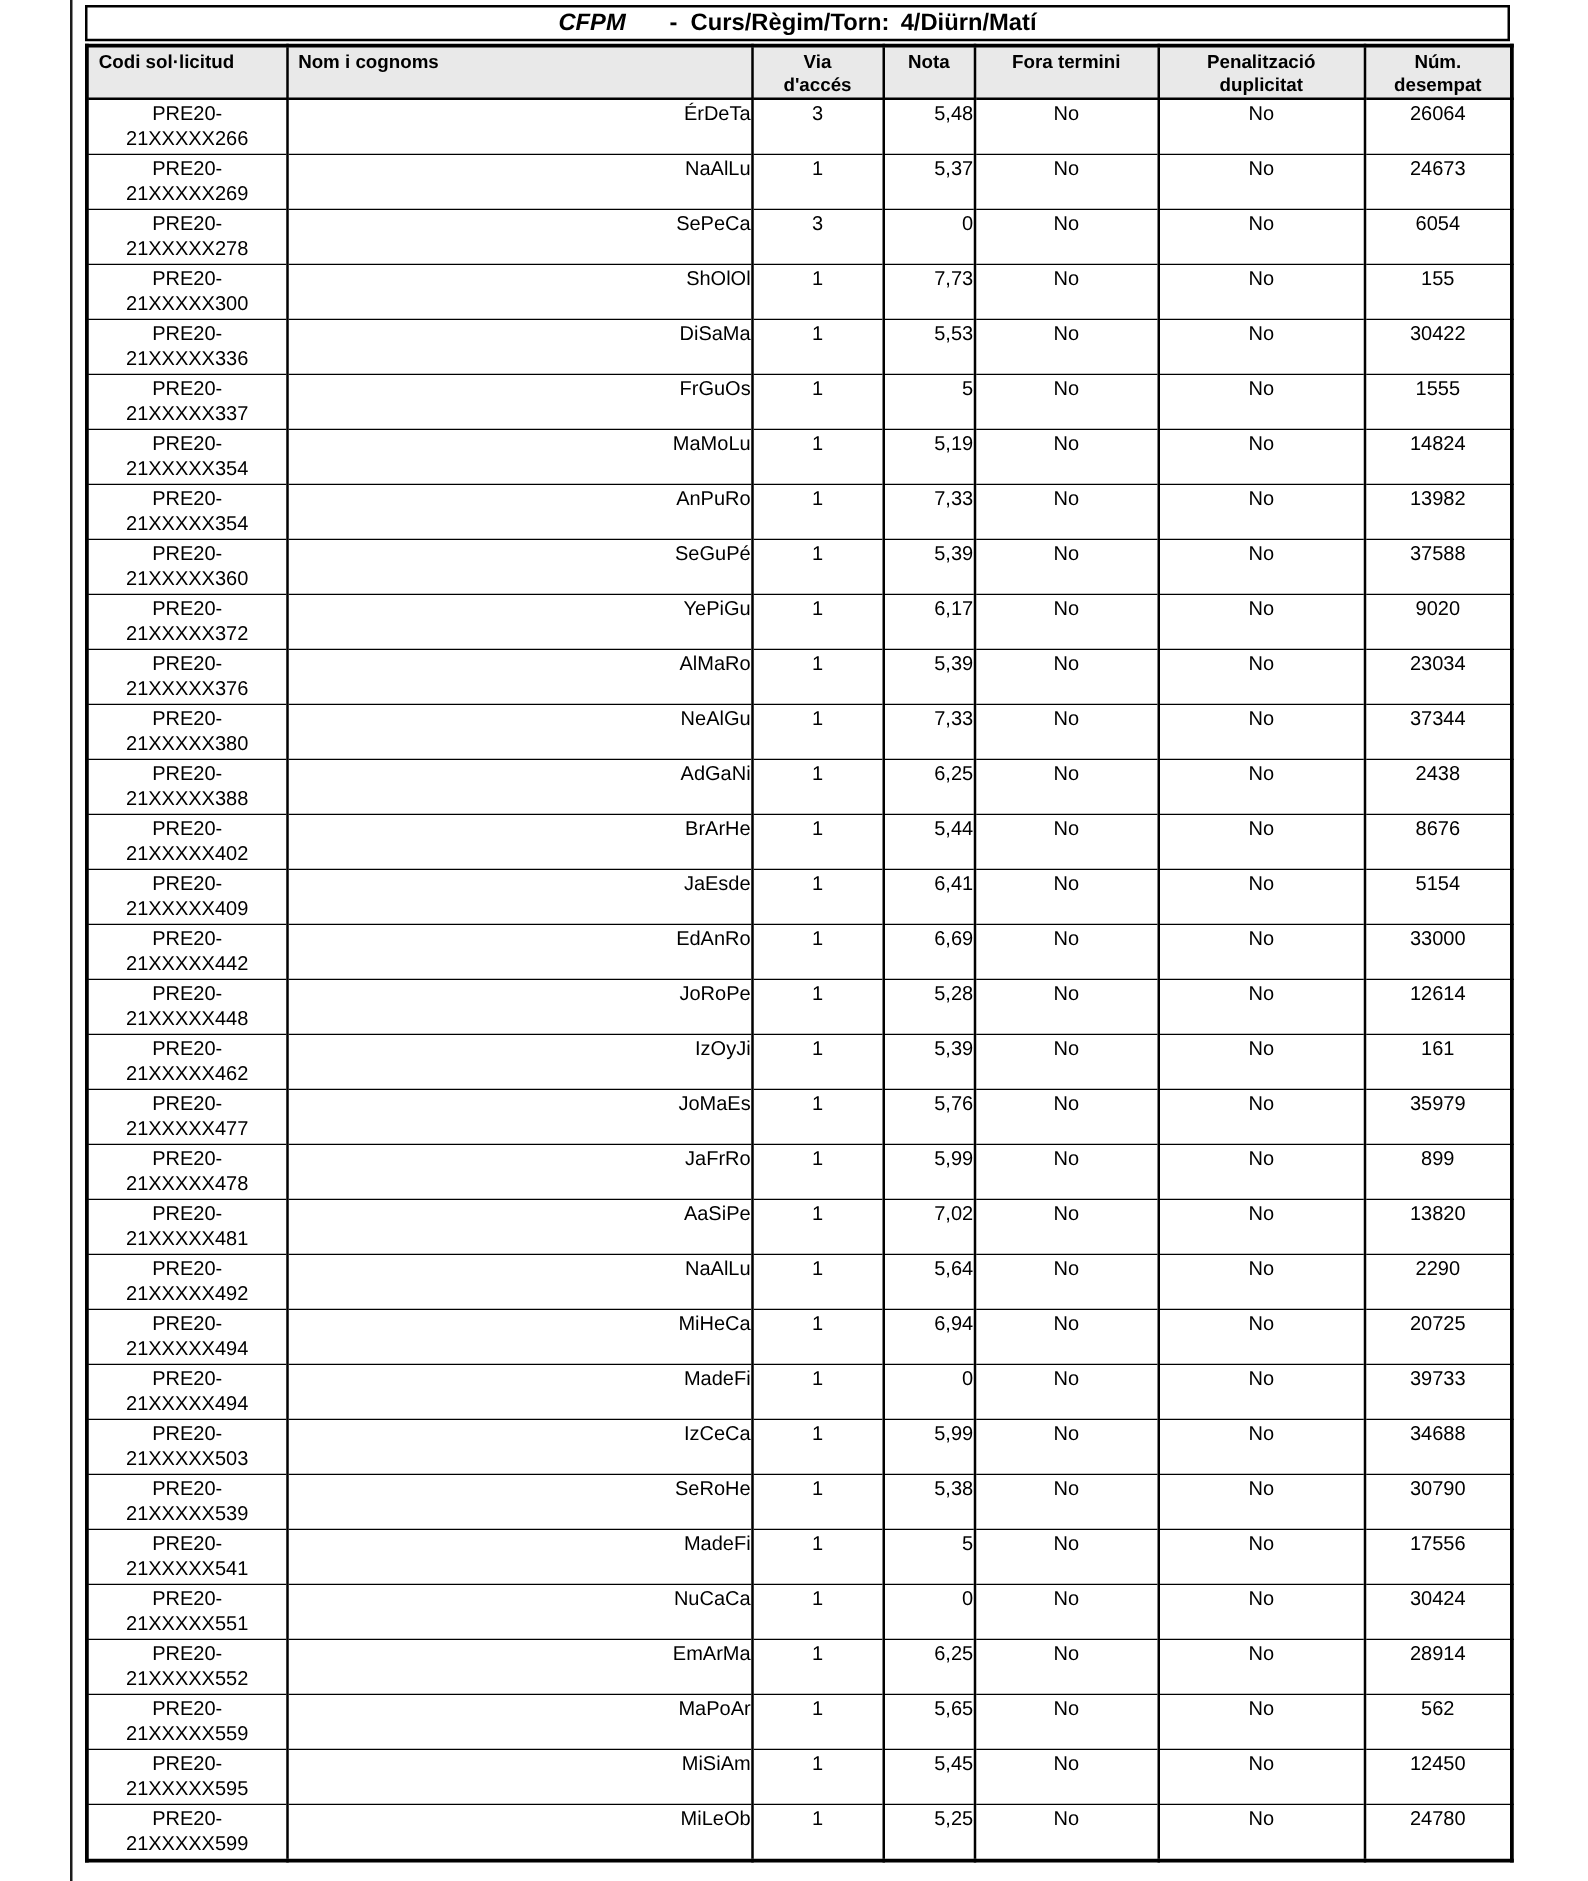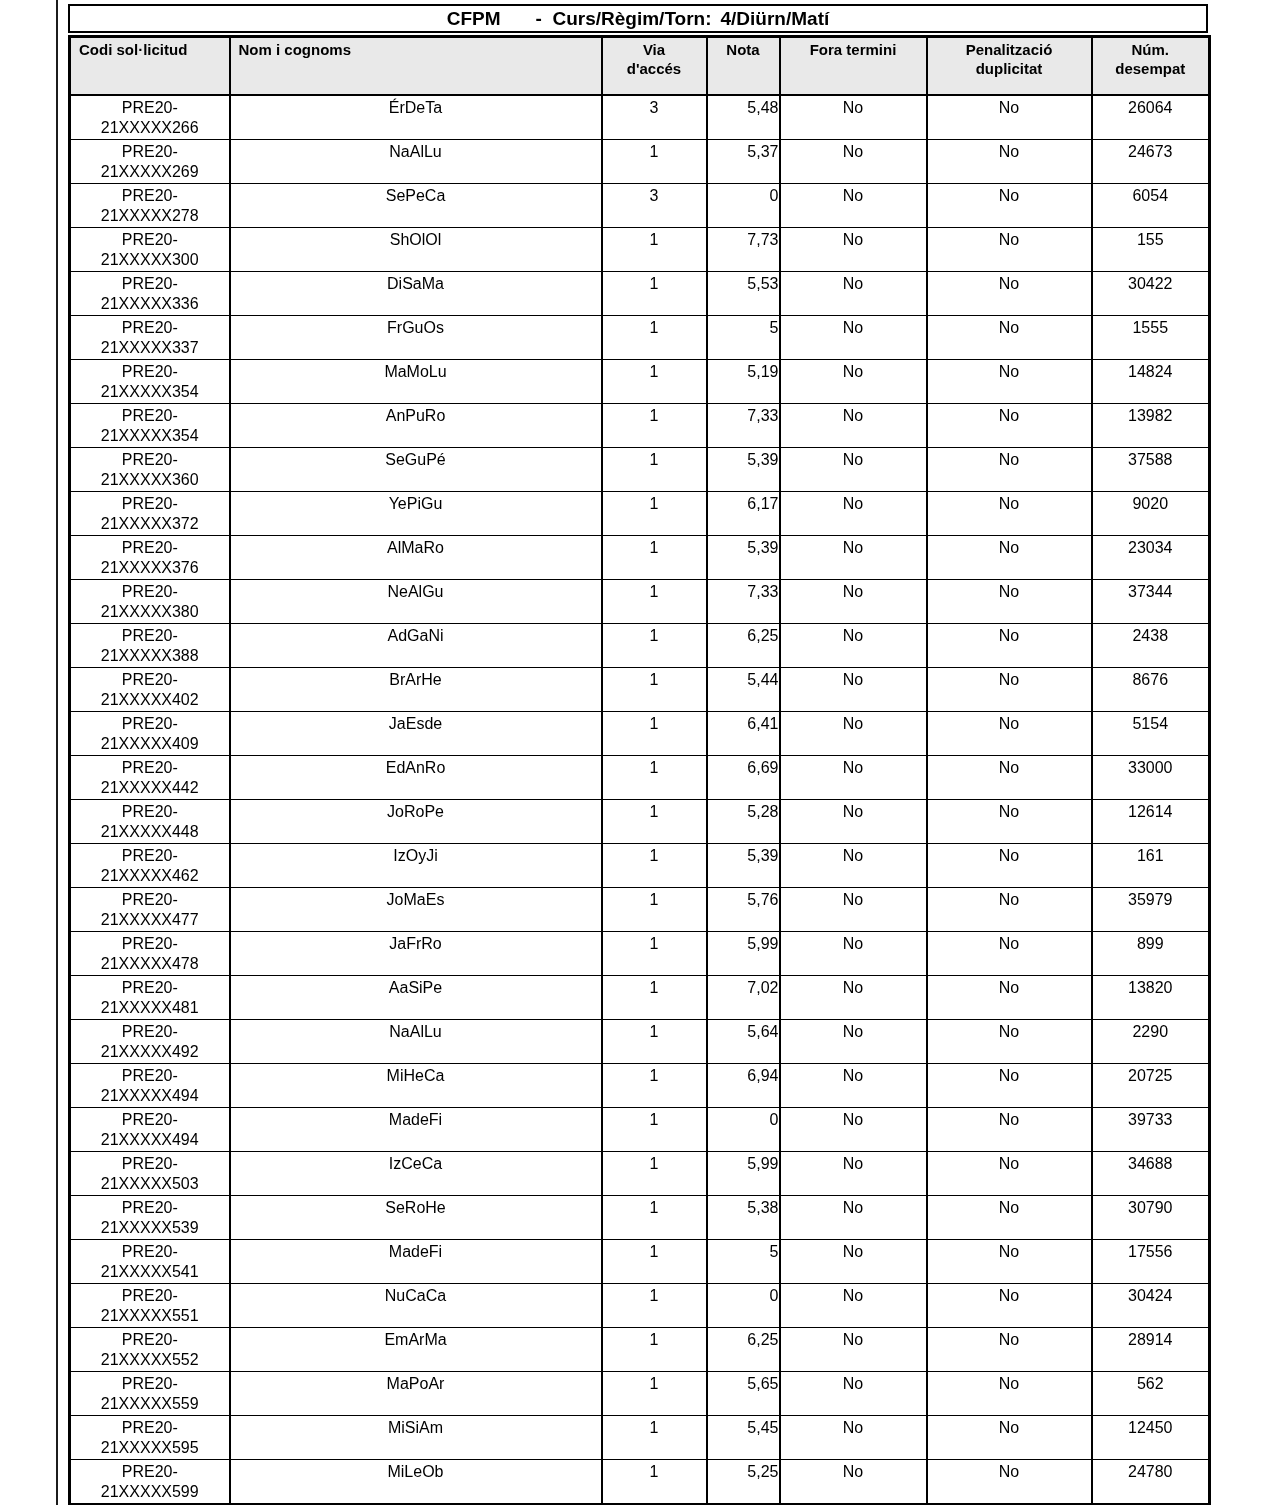--- a/index.html
+++ b/index.html
@@ -15,43 +15,43 @@
   }
   .doc { position:absolute; left:68px; top:4px; width:1140px; }
 
   .title-bar {
     box-sizing:border-box; width:100%; height:29px;
     border:2px solid #000; background:#ffffff;
     display:flex; align-items:center; justify-content:center;
     font-weight:bold; font-size:19px; white-space:pre;
     margin-bottom:2px;
   }
-  .seg-code { margin-right:15px; }
+  .seg-code { margin-right:15px;font-style:italic; }
   .seg-torn-label { margin-left:20px; margin-right:9px; }
 
   table.results {
     border-collapse:collapse; table-layout:fixed;
     width:1140px; border:3px solid #000;
   }
   table.results th {
     background:#e9e9e9; border:2px solid #000;
     font-size:15px; font-weight:bold; line-height:19px;
     vertical-align:top; text-align:center;
-    padding:2px 3px 16px 3px; height:36px;
+    padding:2px 3px 0 3px; height:36px;
   }
   table.results th.al-left { text-align:left; padding-left:8px; }
   table.results th .l2 { display:block; }
 
   table.results td {
     border:2px solid #000; border-top-width:1px; border-bottom-width:1px;
     font-size:16px; line-height:20px; vertical-align:top;
     padding:2px 0 0 0; height:41px; overflow:hidden;
   }
   td.c-codi { text-align:center; }
-  td.c-nom  { text-align:center; padding-left:8px; }
+  td.c-nom  { text-align:right; padding-left:8px; }
   td.c-via  { text-align:center; }
   td.c-nota { text-align:right; padding-right:5px; }
   td.c-center { text-align:center; }
   .line { display:block; }
 </style>
 </head>
 <body>
 
 <div class="side-rule"></div>
 

